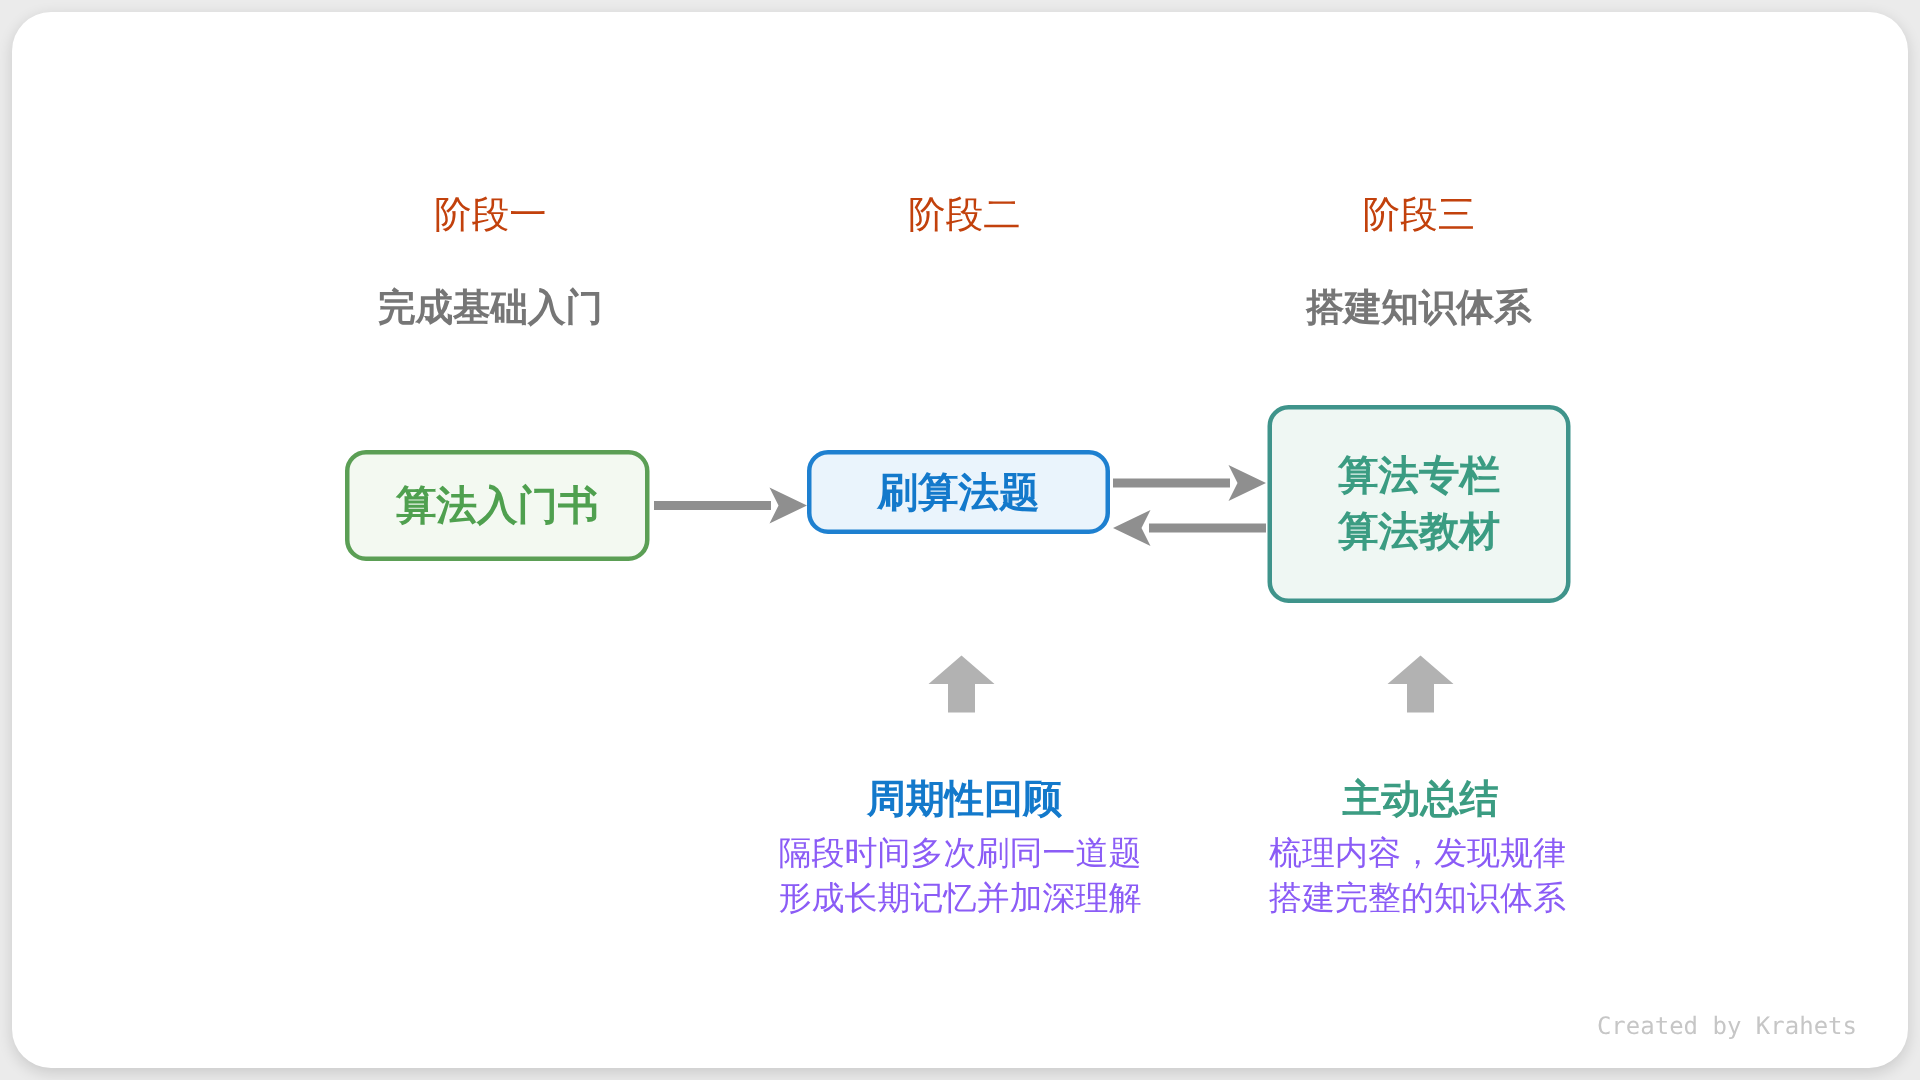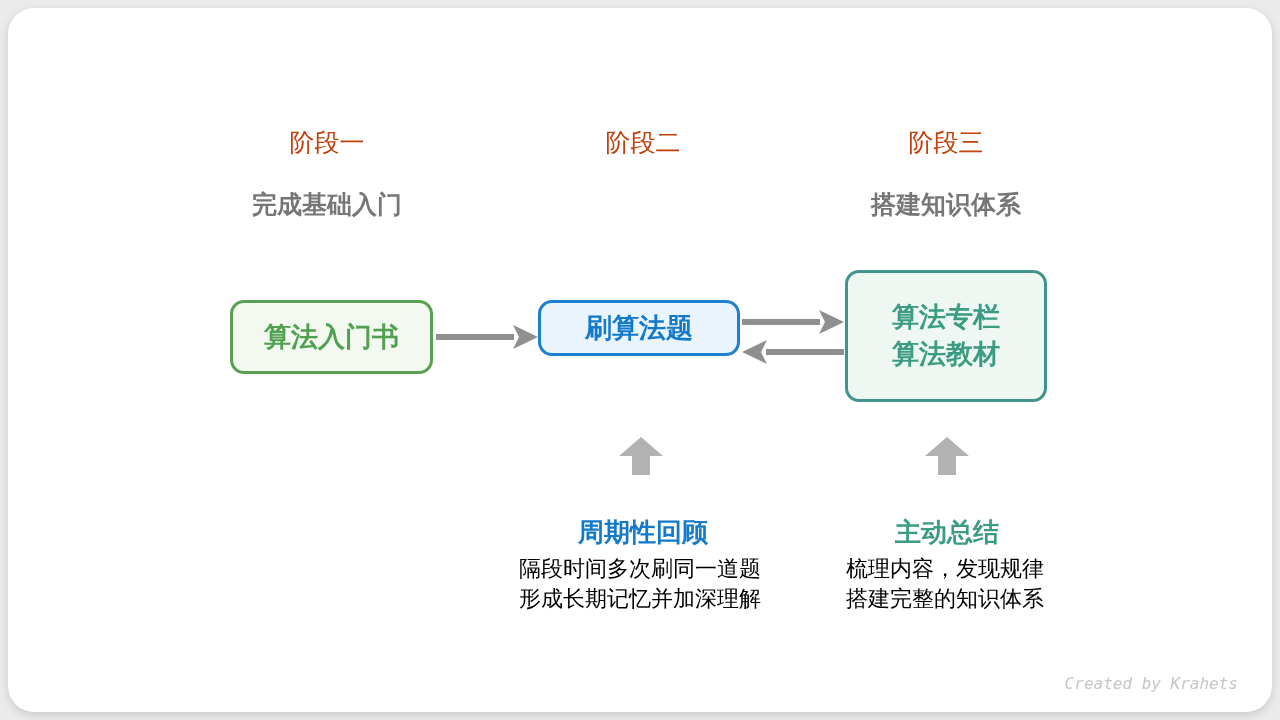--- a/index.html
+++ b/index.html
@@ -43,30 +43,30 @@
     left: 845px; top: 270px; width: 202px; height: 132px;
     border: 3px solid #3f948b; background: #eff7f3; color: #3b9c82;
   }
   
   .arrows { position: absolute; left: 0; top: 0; width: 1280px; height: 720px; pointer-events: none; }
   
   .annotation { position: absolute; transform: translateX(-50%); text-align: center; white-space: nowrap; }
   .annotation-title { font-size: 26px; font-weight: 700; margin-top: 12px; }
   .annotation-title.blue { color: #1379cb; }
   .annotation-title.teal { color: #3b9c82; }
-  .annotation-desc { font-size: 22px; line-height: 30px; color: #000000; }
+  .annotation-desc { font-size: 22px; line-height: 30px; color: #8b5cf6; }
   .ann-title-1 { left: 643px; top: 503px; }
   .ann-title-2 { left: 947px; top: 503px; }
   .ann-desc-1 { left: 640px; top: 554px; }
   .ann-desc-2 { left: 945px; top: 554px; }
   
   .credit {
     position: absolute; right: 42px; top: 674px;
     font-family: "DejaVu Sans Mono", "Liberation Mono", monospace;
-    font-size: 16px; color: #c6c6c6; white-space: nowrap; font-style: italic;
+    font-size: 16px; color: #c6c6c6; white-space: nowrap;
   }
 </style>
 </head>
 <body>
 
 <div class="page">
   <div class="card"></div>
 
   <div class="stage stage-1">
     <div class="stage-label">阶段一</div>

